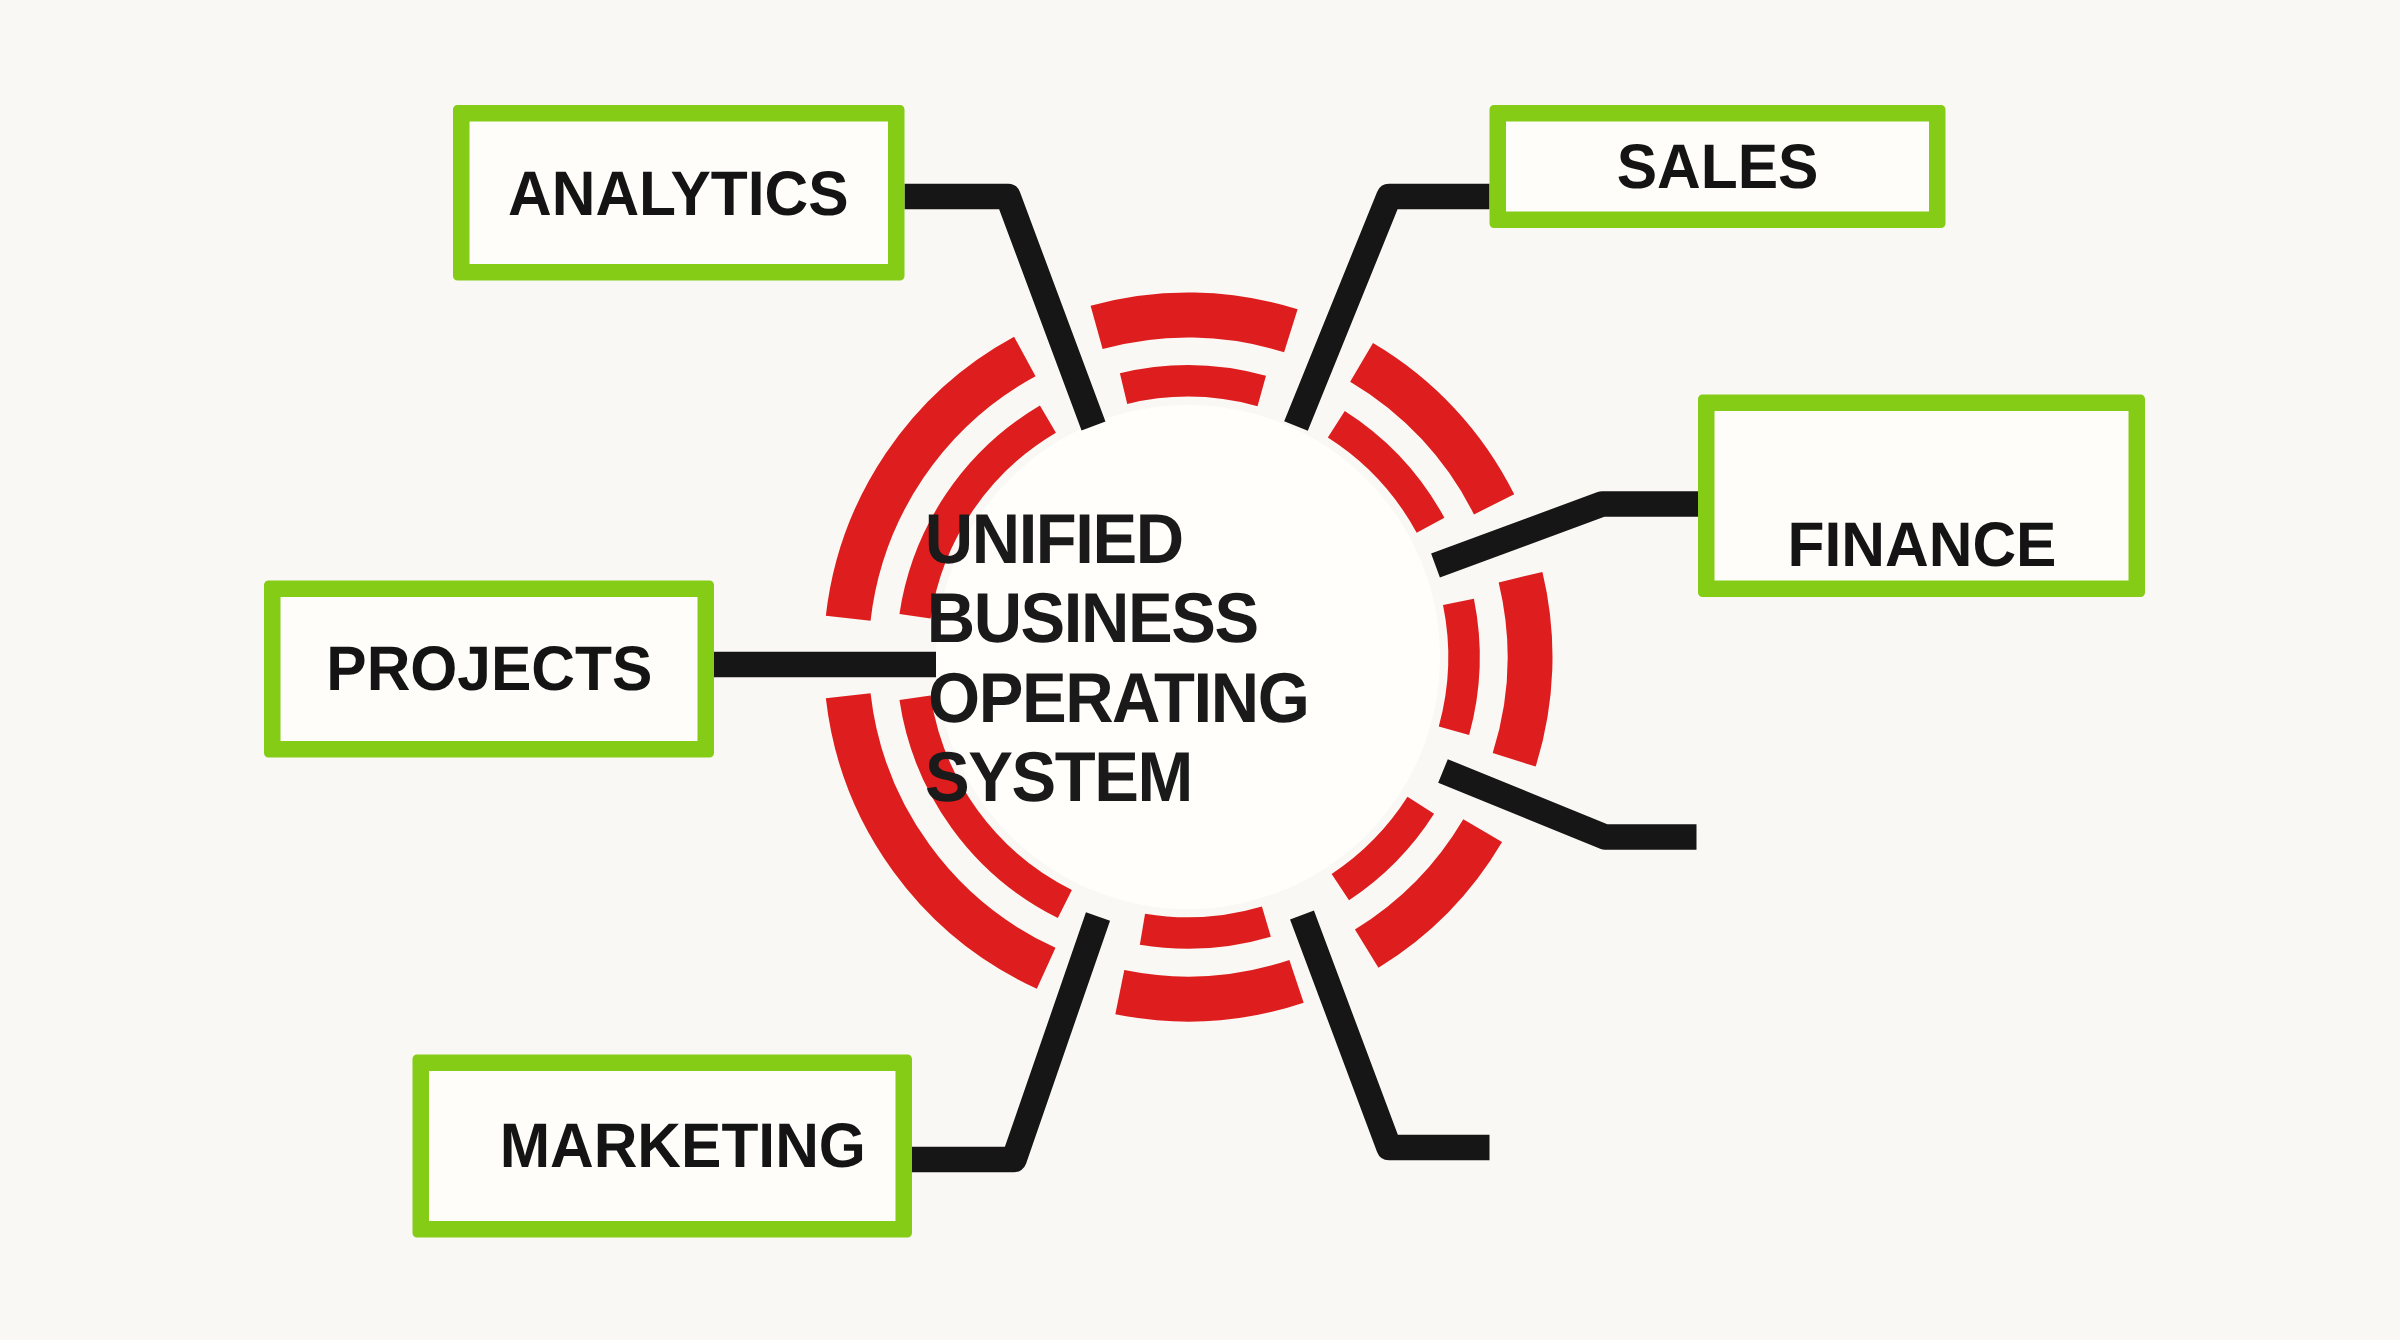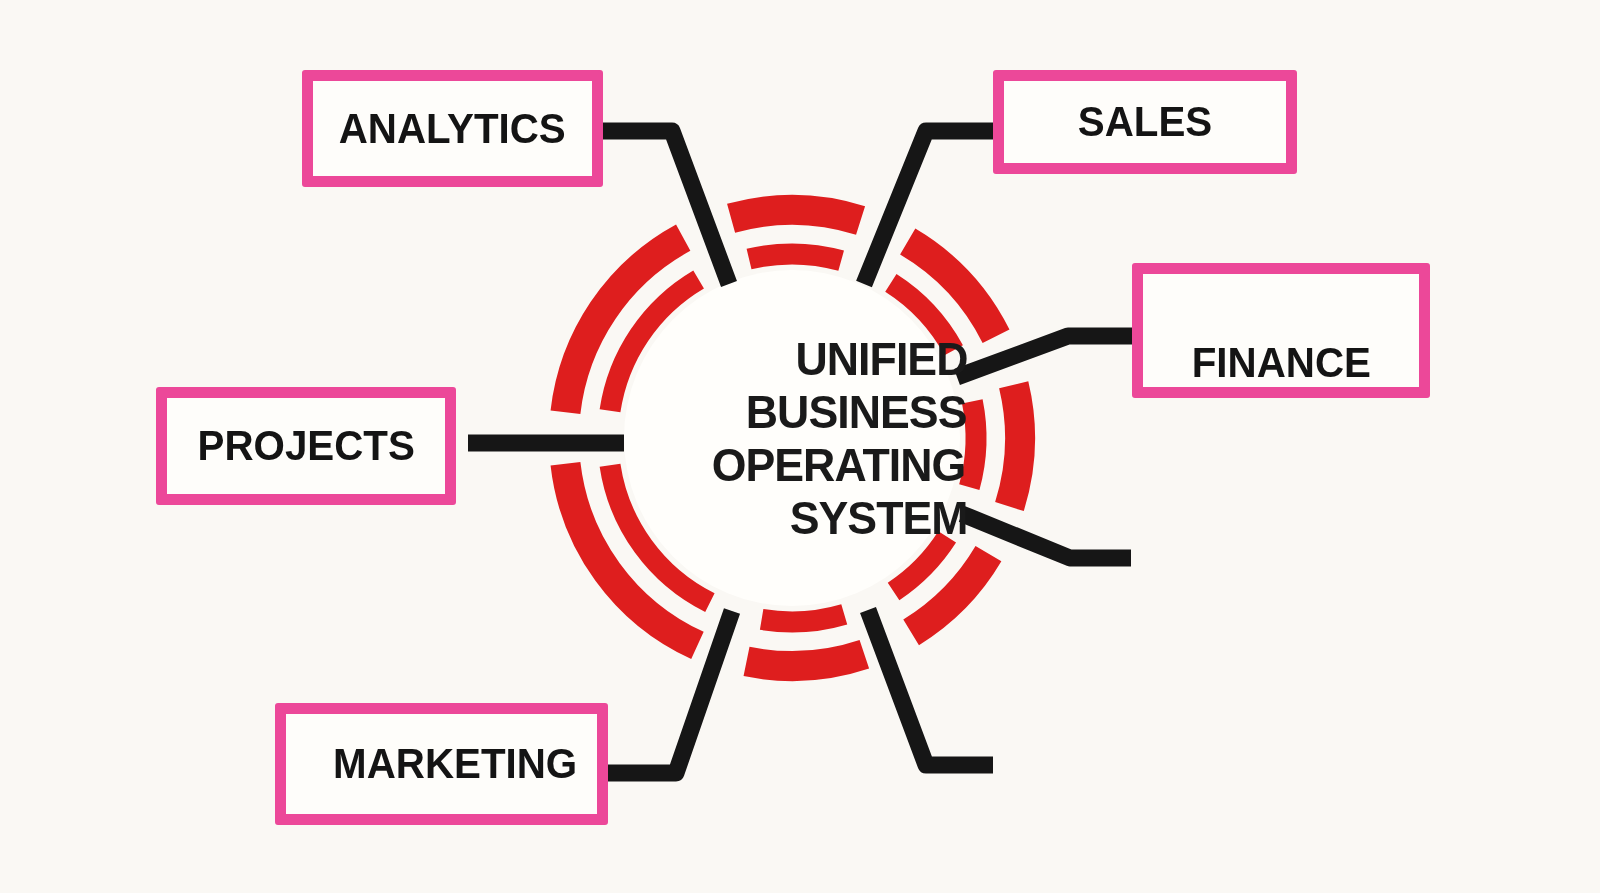--- a/index.html
+++ b/index.html
@@ -17,21 +17,21 @@
     background: #faf8f4;
   }
   .canvas svg {
     position: absolute;
     left: 0;
     top: 0;
   }
   .node-box {
     position: absolute;
     box-sizing: border-box;
-    border: 11px solid #ec4899;
+    border: 11px solid #84cc16;
     background: #fefdfa;
     border-radius: 3px;
     display: flex;
     align-items: center;
     justify-content: center;
   }
   .node-label {
     font-weight: 700;
     font-size: 42px;
     letter-spacing: 0px;
@@ -40,21 +40,21 @@
     white-space: nowrap;
   }
   .center-text {
     position: absolute;
     left: 612px;
     top: 324px;
     width: 360px;
     height: 228px;
     display: flex;
     flex-direction: column;
-    align-items: flex-end;
+    align-items: flex-start;
     justify-content: center;
     text-align: center;
   }
   .center-line {
     font-weight: 700;
     font-size: 47px;
     line-height: 1.13;
     letter-spacing: -1px;
     color: #1a1a1a;
     transform: scaleX(0.95);
@@ -92,35 +92,35 @@
       <polyline points="1131,558 1070,558 962,514" fill="none" stroke="#161616" stroke-width="17" stroke-linejoin="round" stroke-linecap="butt"></polyline>
       <polyline points="993,765 926,765 868,610" fill="none" stroke="#161616" stroke-width="17" stroke-linejoin="round" stroke-linecap="butt"></polyline>
       <polyline points="608,773 676,773 732,611" fill="none" stroke="#161616" stroke-width="17" stroke-linejoin="round" stroke-linecap="butt"></polyline>
       <polyline points="468,443 624,443" fill="none" stroke="#161616" stroke-width="17" stroke-linejoin="round" stroke-linecap="butt"></polyline>
     </svg>
 
   <div class="node-box" style="left:302px; top:70px; width:301px; height:117px;">
     <span class="node-label">ANALYTICS</span>
   </div>
 
-  <div class="node-box" style="left:993px; top:70px; width:304px; height:104px;">
+  <div class="node-box" style="left:993px; top:70px; width:304px; height:82px;">
     <span class="node-label">SALES</span>
   </div>
 
   <div class="node-box" style="left:1132px; top:263px; width:298px; height:135px;align-items:flex-end;">
     <span class="node-label">FINANCE</span>
   </div>
 
 
 
   <div class="node-box" style="left:275px; top:703px; width:333px; height:122px;padding-left:27px;">
     <span class="node-label">MARKETING</span>
   </div>
 
-  <div class="node-box" style="left:156px; top:387px; width:300px; height:118px;">
+  <div class="node-box" style="left:176px; top:387px; width:300px; height:118px;">
     <span class="node-label">PROJECTS</span>
   </div>
 
   <div class="center-text">
     <div class="center-line">UNIFIED</div>
     <div class="center-line">BUSINESS</div>
     <div class="center-line">OPERATING</div>
     <div class="center-line">SYSTEM</div>
   </div>
 

